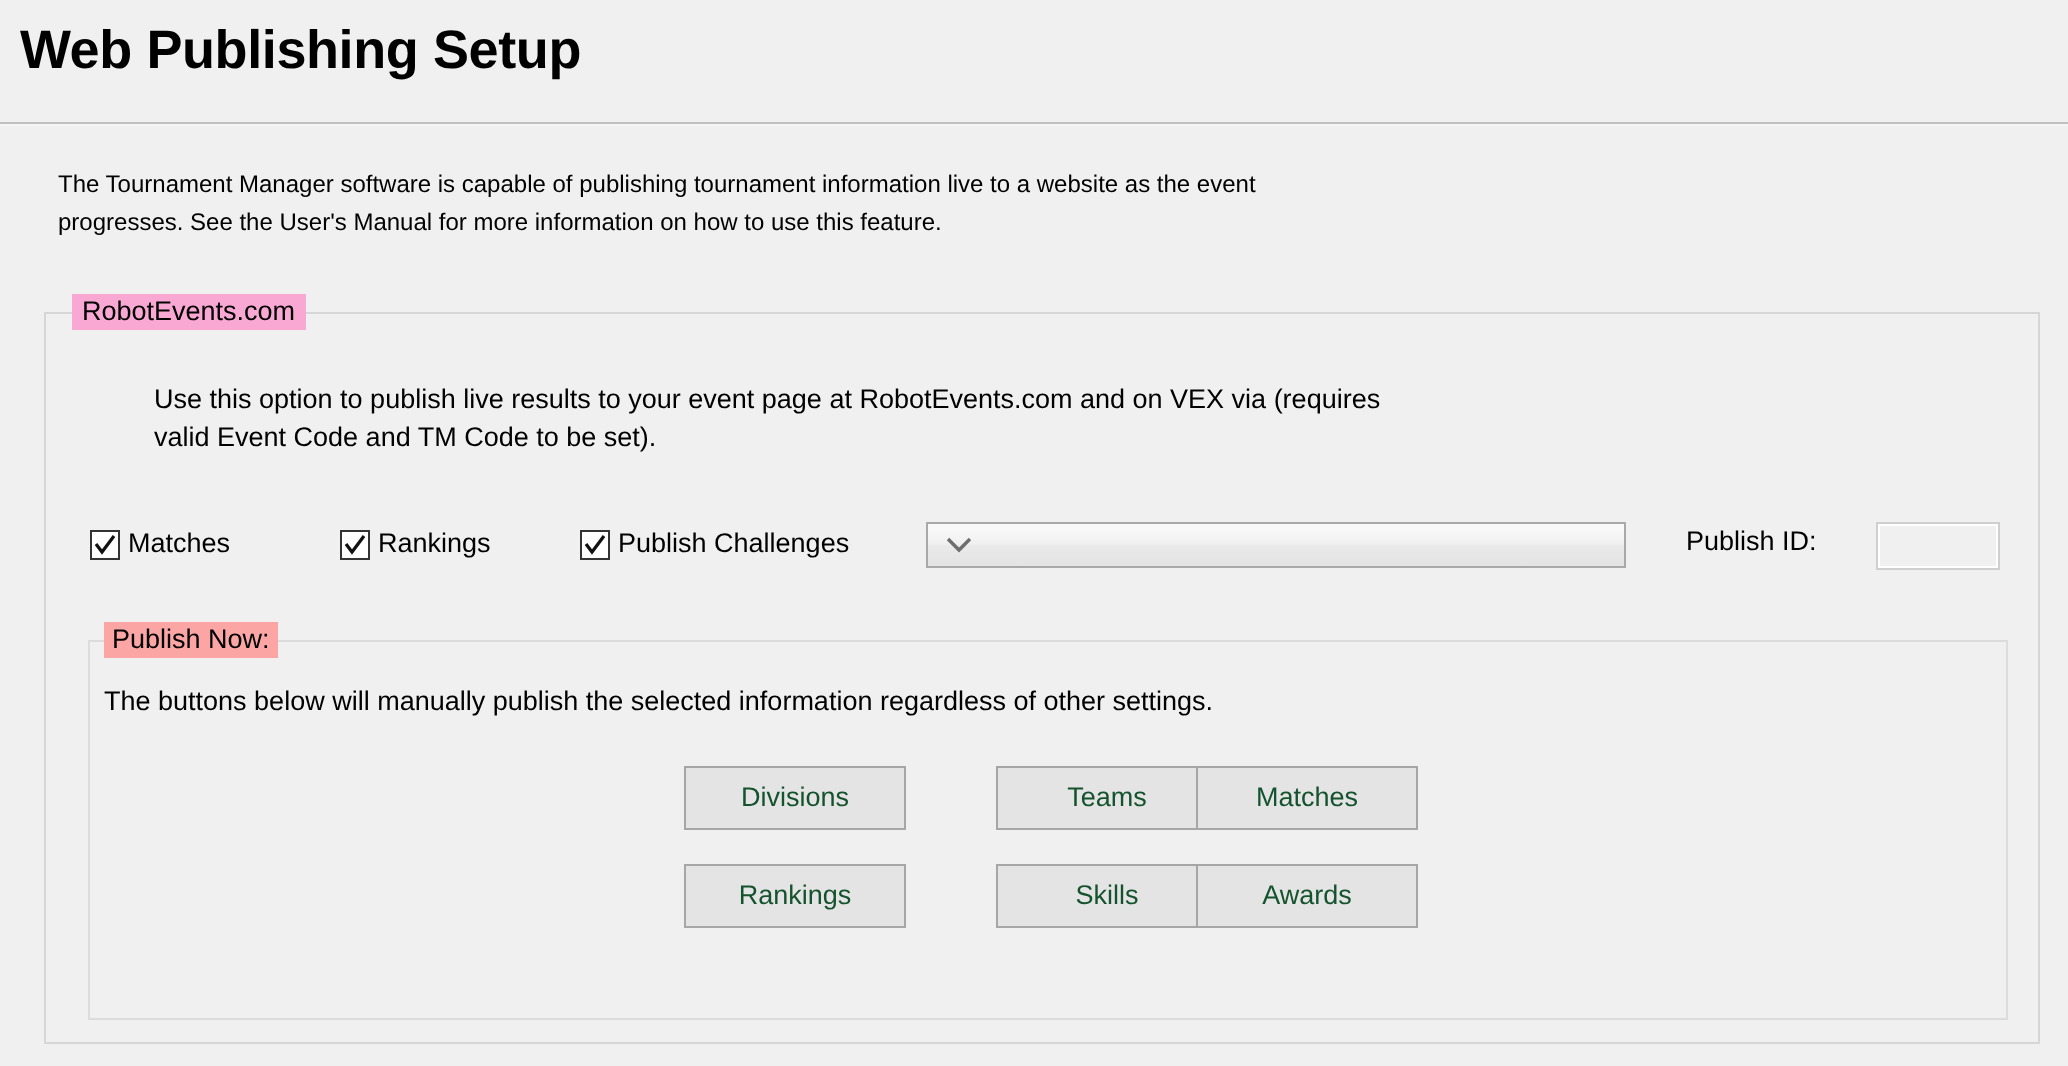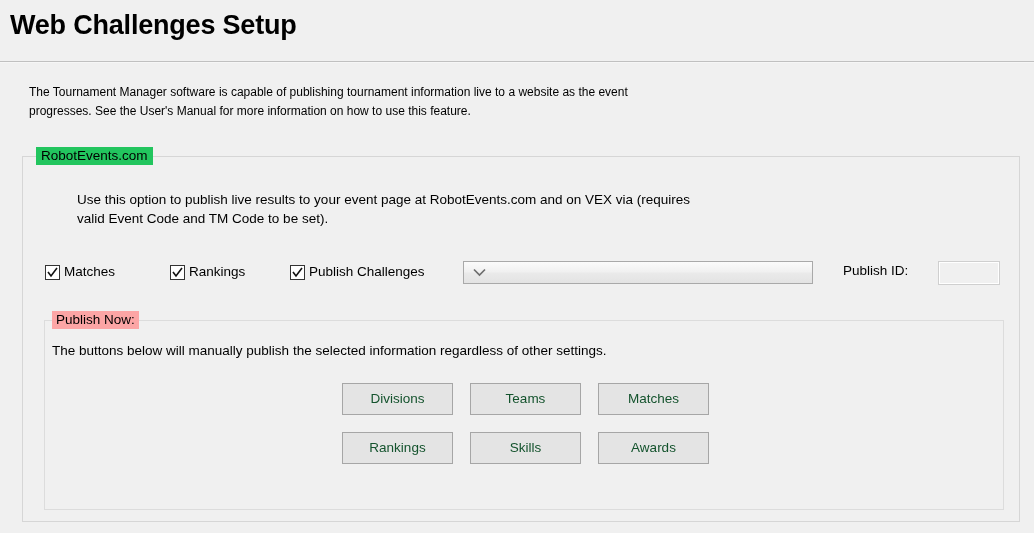--- a/index.html
+++ b/index.html
@@ -56,21 +56,21 @@
     top: 156px;
     width: 998px;
     height: 366px;
     border: 1px solid #d6d6d6;
     box-sizing: border-box;
   }
   #robotevents-group-label {
     position: absolute;
     left: 36px;
     top: 147px;
-    background: #22c55e;
+    background: #f9a8d4;
     padding: 0 5px;
     font-size: 13.5px;
     line-height: 18px;
     white-space: nowrap;
   }
 
   #robotevents-desc {
     position: absolute;
     left: 45px;
     top: 190px;
@@ -208,29 +208,29 @@
     background: #e4e4e4;
     font-family: "Liberation Sans", sans-serif;
     font-size: 13.5px;
     color: #14532d;
     text-align: center;
     line-height: 30px;
     padding: 0;
     cursor: default;
   }
   .btn-col-1 { left: 342px; }
-  .btn-col-2 { left: 470px; }
+  .btn-col-2 { left: 498px; }
   .btn-col-3 { left: 598px; }
   .btn-row-1 { top: 383px; }
   .btn-row-2 { top: 432px; }
 </style>
 </head>
 <body>
 
-<div id="page-title">Web Challenges Setup</div>
+<div id="page-title">Web Publishing Setup</div>
 
 <div id="header-separator"></div>
 
 <div id="intro-text">The Tournament Manager software is capable of publishing tournament information live to a website as the event
 progresses.  See the User's Manual for more information on how to use this feature.</div>
 
 <div id="robotevents-group"></div>
 
 <div id="robotevents-group-label">RobotEvents.com</div>
 

